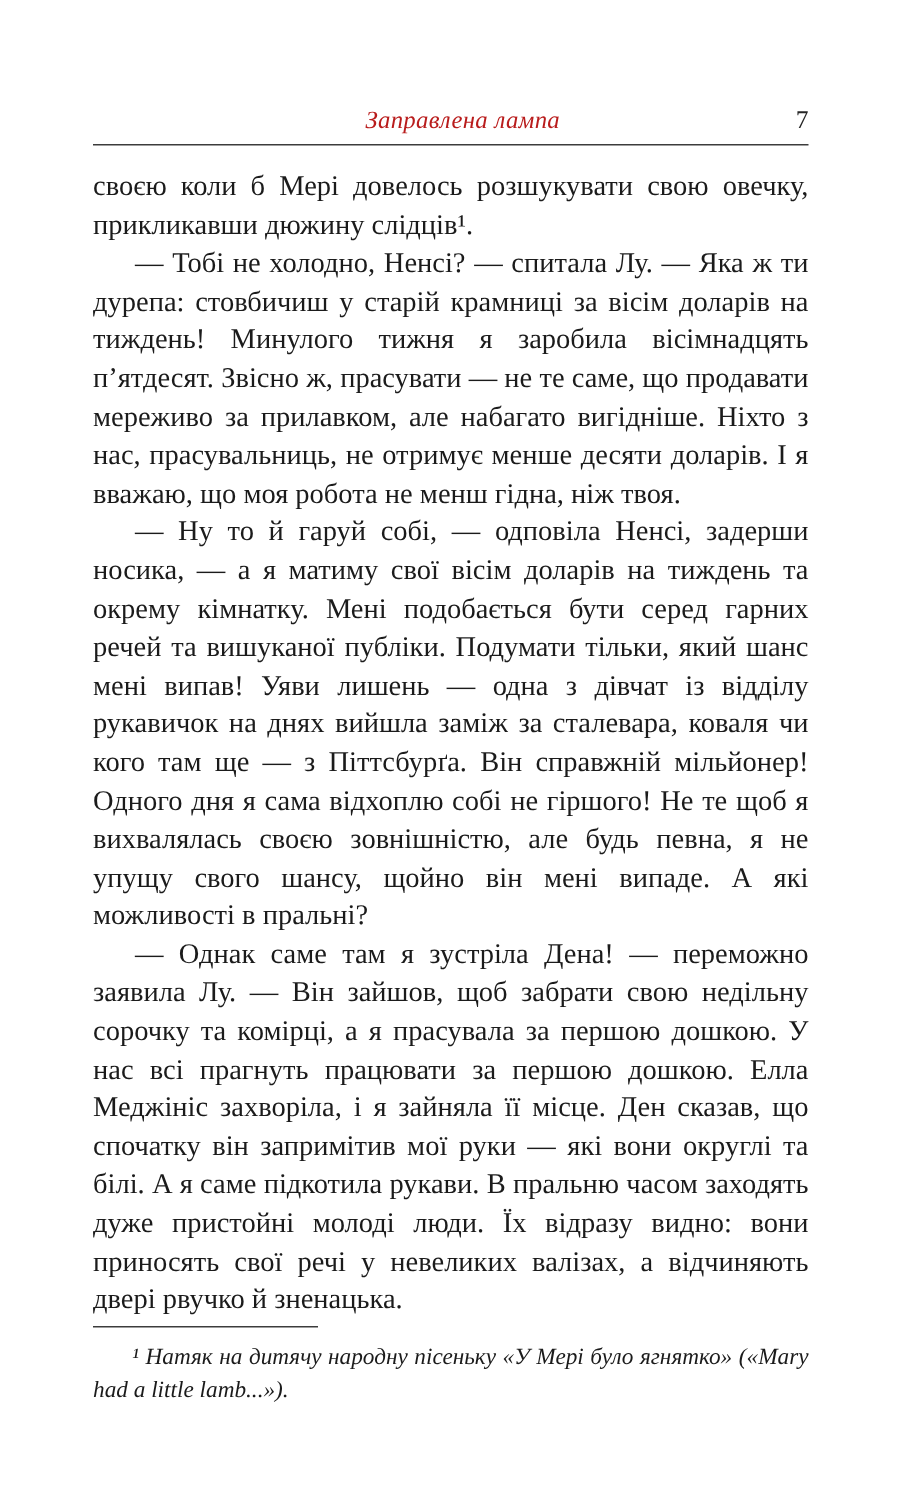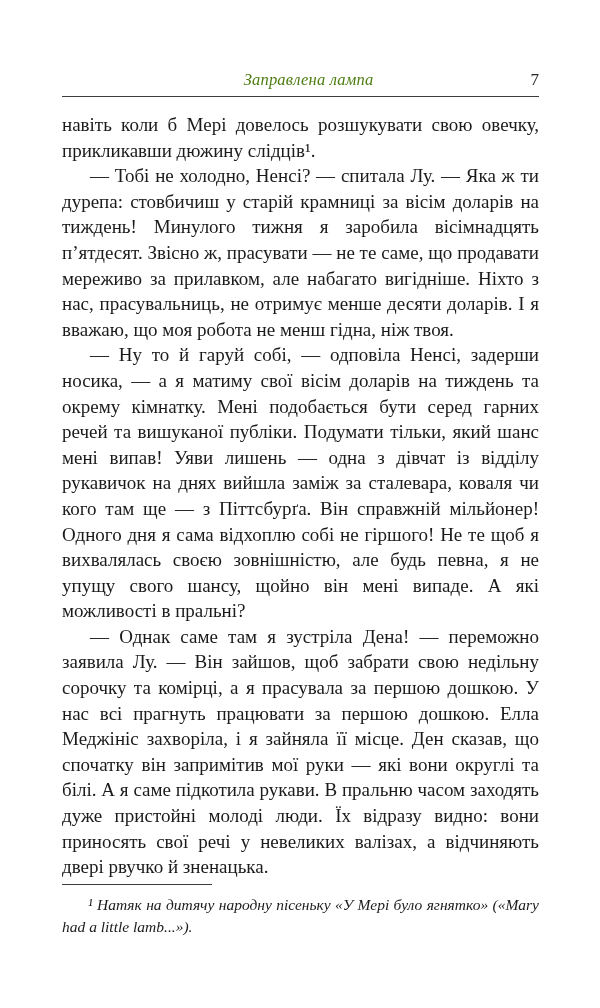--- a/index.html
+++ b/index.html
@@ -20,21 +20,21 @@
   }
   .page-header { margin-bottom: 15px; }
   .header-row {
     position: relative;
     text-align: center;
     height: 20px;
   }
   .running-title {
     font-style: italic;
     font-size: 16.5px;
-    color: #4d7c0f;
+    color: #b91c1c;
     letter-spacing: 0.2px;
     margin-left: 16px;
   }
   .page-number {
     position: absolute;
     right: 0;
     top: 0;
     font-size: 17px;
     font-style: normal;
     color: #262626;
@@ -81,21 +81,21 @@
 
   <header class="page-header">
     <div class="header-row">
       <span class="running-title">Заправлена лампа</span>
       <span class="page-number">7</span>
     </div>
     <div class="header-rule"></div>
   </header>
 
   <main class="page-body">
-    <p class="no-indent">навіть коли б Мері довелось розшукувати свою овечку, прикликавши дюжину слідців¹.</p>
+    <p class="no-indent">своєю коли б Мері довелось розшукувати свою овечку, прикликавши дюжину слідців¹.</p>
     <p>— Тобі не холодно, Ненсі? — спитала Лу. — Яка ж ти дурепа: стовбичиш у старій крамниці за вісім доларів на тиждень! Минулого тижня я заробила вісімнадцять п’ятдесят. Звісно ж, прасувати — не те саме, що продавати мереживо за прилавком, але набагато вигідніше. Ніхто з нас, прасувальниць, не отримує менше десяти доларів. І я вважаю, що моя робота не менш гідна, ніж твоя.</p>
     <p>— Ну то й гаруй собі, — одповіла Ненсі, задерши носика, — а я матиму свої вісім доларів на тиждень та окрему кімнатку. Мені подобається бути серед гарних речей та вишуканої публіки. Подумати тільки, який шанс мені випав! Уяви лишень — одна з дівчат із відділу рукавичок на днях вийшла заміж за сталевара, коваля чи кого там ще — з Піттсбурґа. Він справжній мільйонер! Одного дня я сама відхоплю собі не гіршого! Не те щоб я вихвалялась своєю зовнішністю, але будь певна, я не упущу свого шансу, щойно він мені випаде. А які можливості в пральні?</p>
     <p>— Однак саме там я зустріла Дена! — переможно заявила Лу. — Він зайшов, щоб забрати свою недільну сорочку та комірці, а я прасувала за першою дошкою. У нас всі прагнуть працювати за першою дошкою. Елла Меджініс захворіла, і я зайняла її місце. Ден сказав, що спочатку він запримітив мої руки — які вони округлі та білі. А я саме підкотила рукави. В пральню часом заходять дуже пристойні молоді люди. Їх відразу видно: вони приносять свої речі у невеликих валізах, а відчиняють двері рвучко й зненацька.</p>
   </main>
 
   <footer class="footnote-area">
     <div class="footnote-rule"></div>
     <p class="footnote">¹ Натяк на дитячу народну пісеньку «У Мері було ягнятко» («Mary had a little lamb...»).</p>
   </footer>
 

